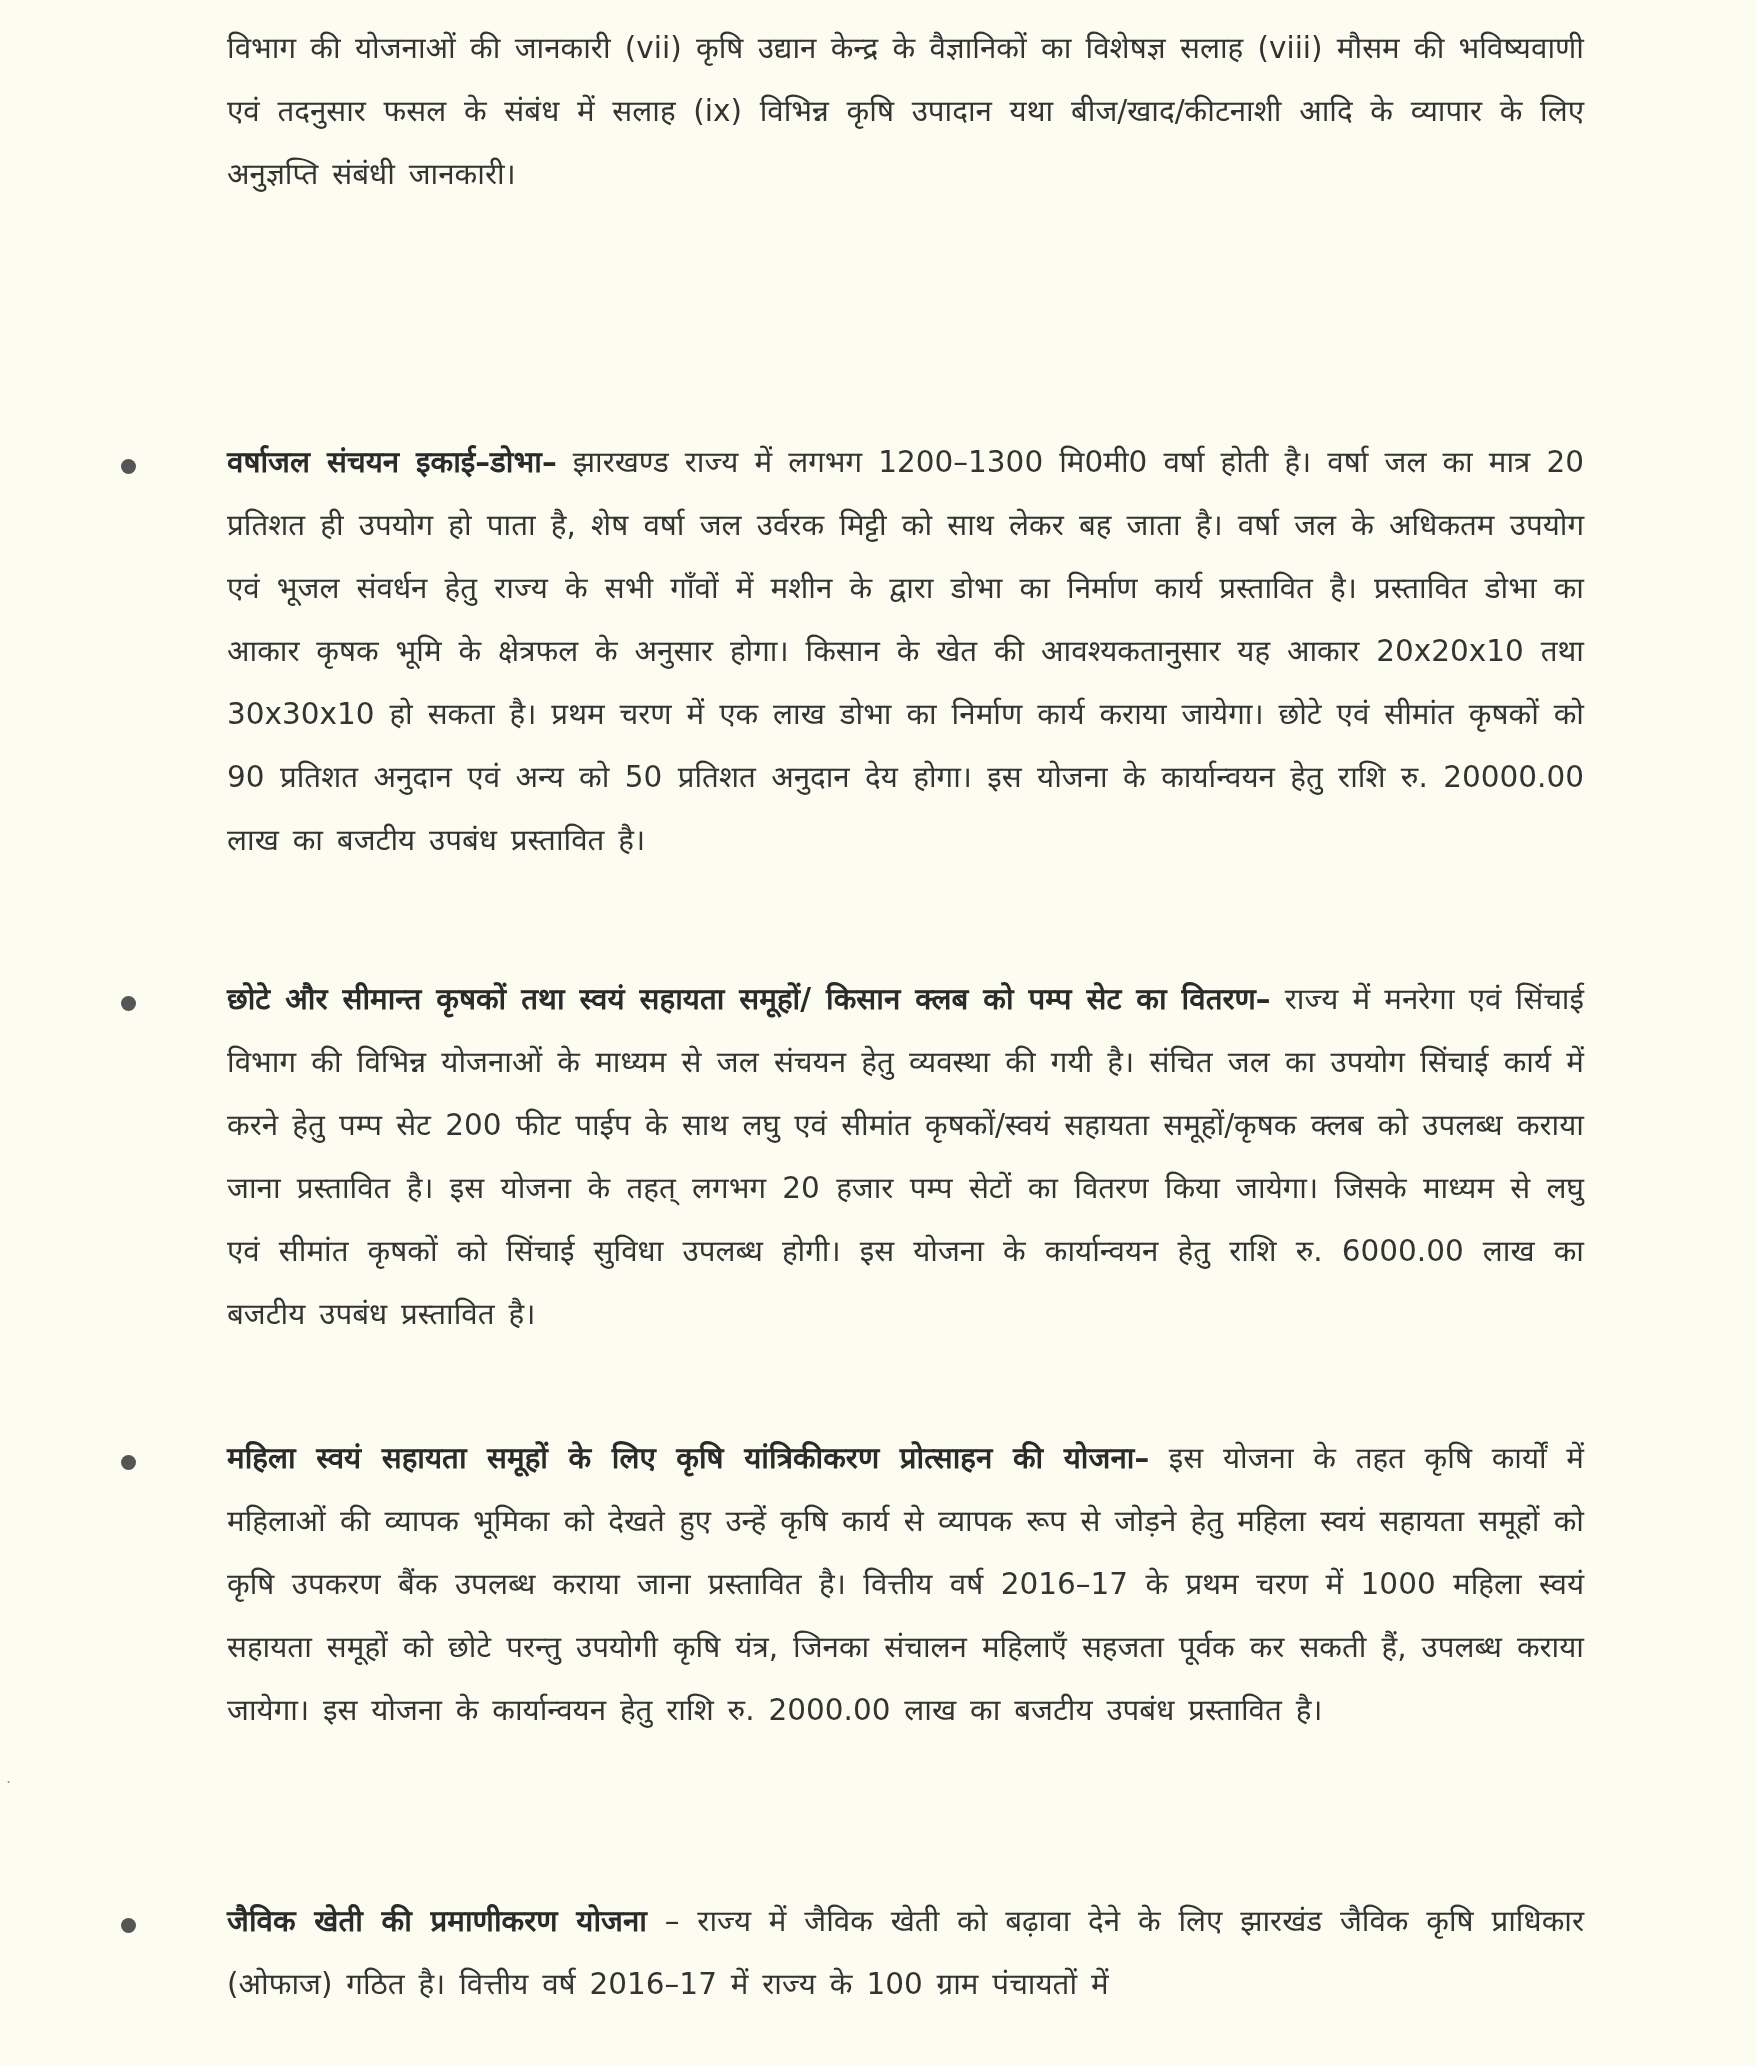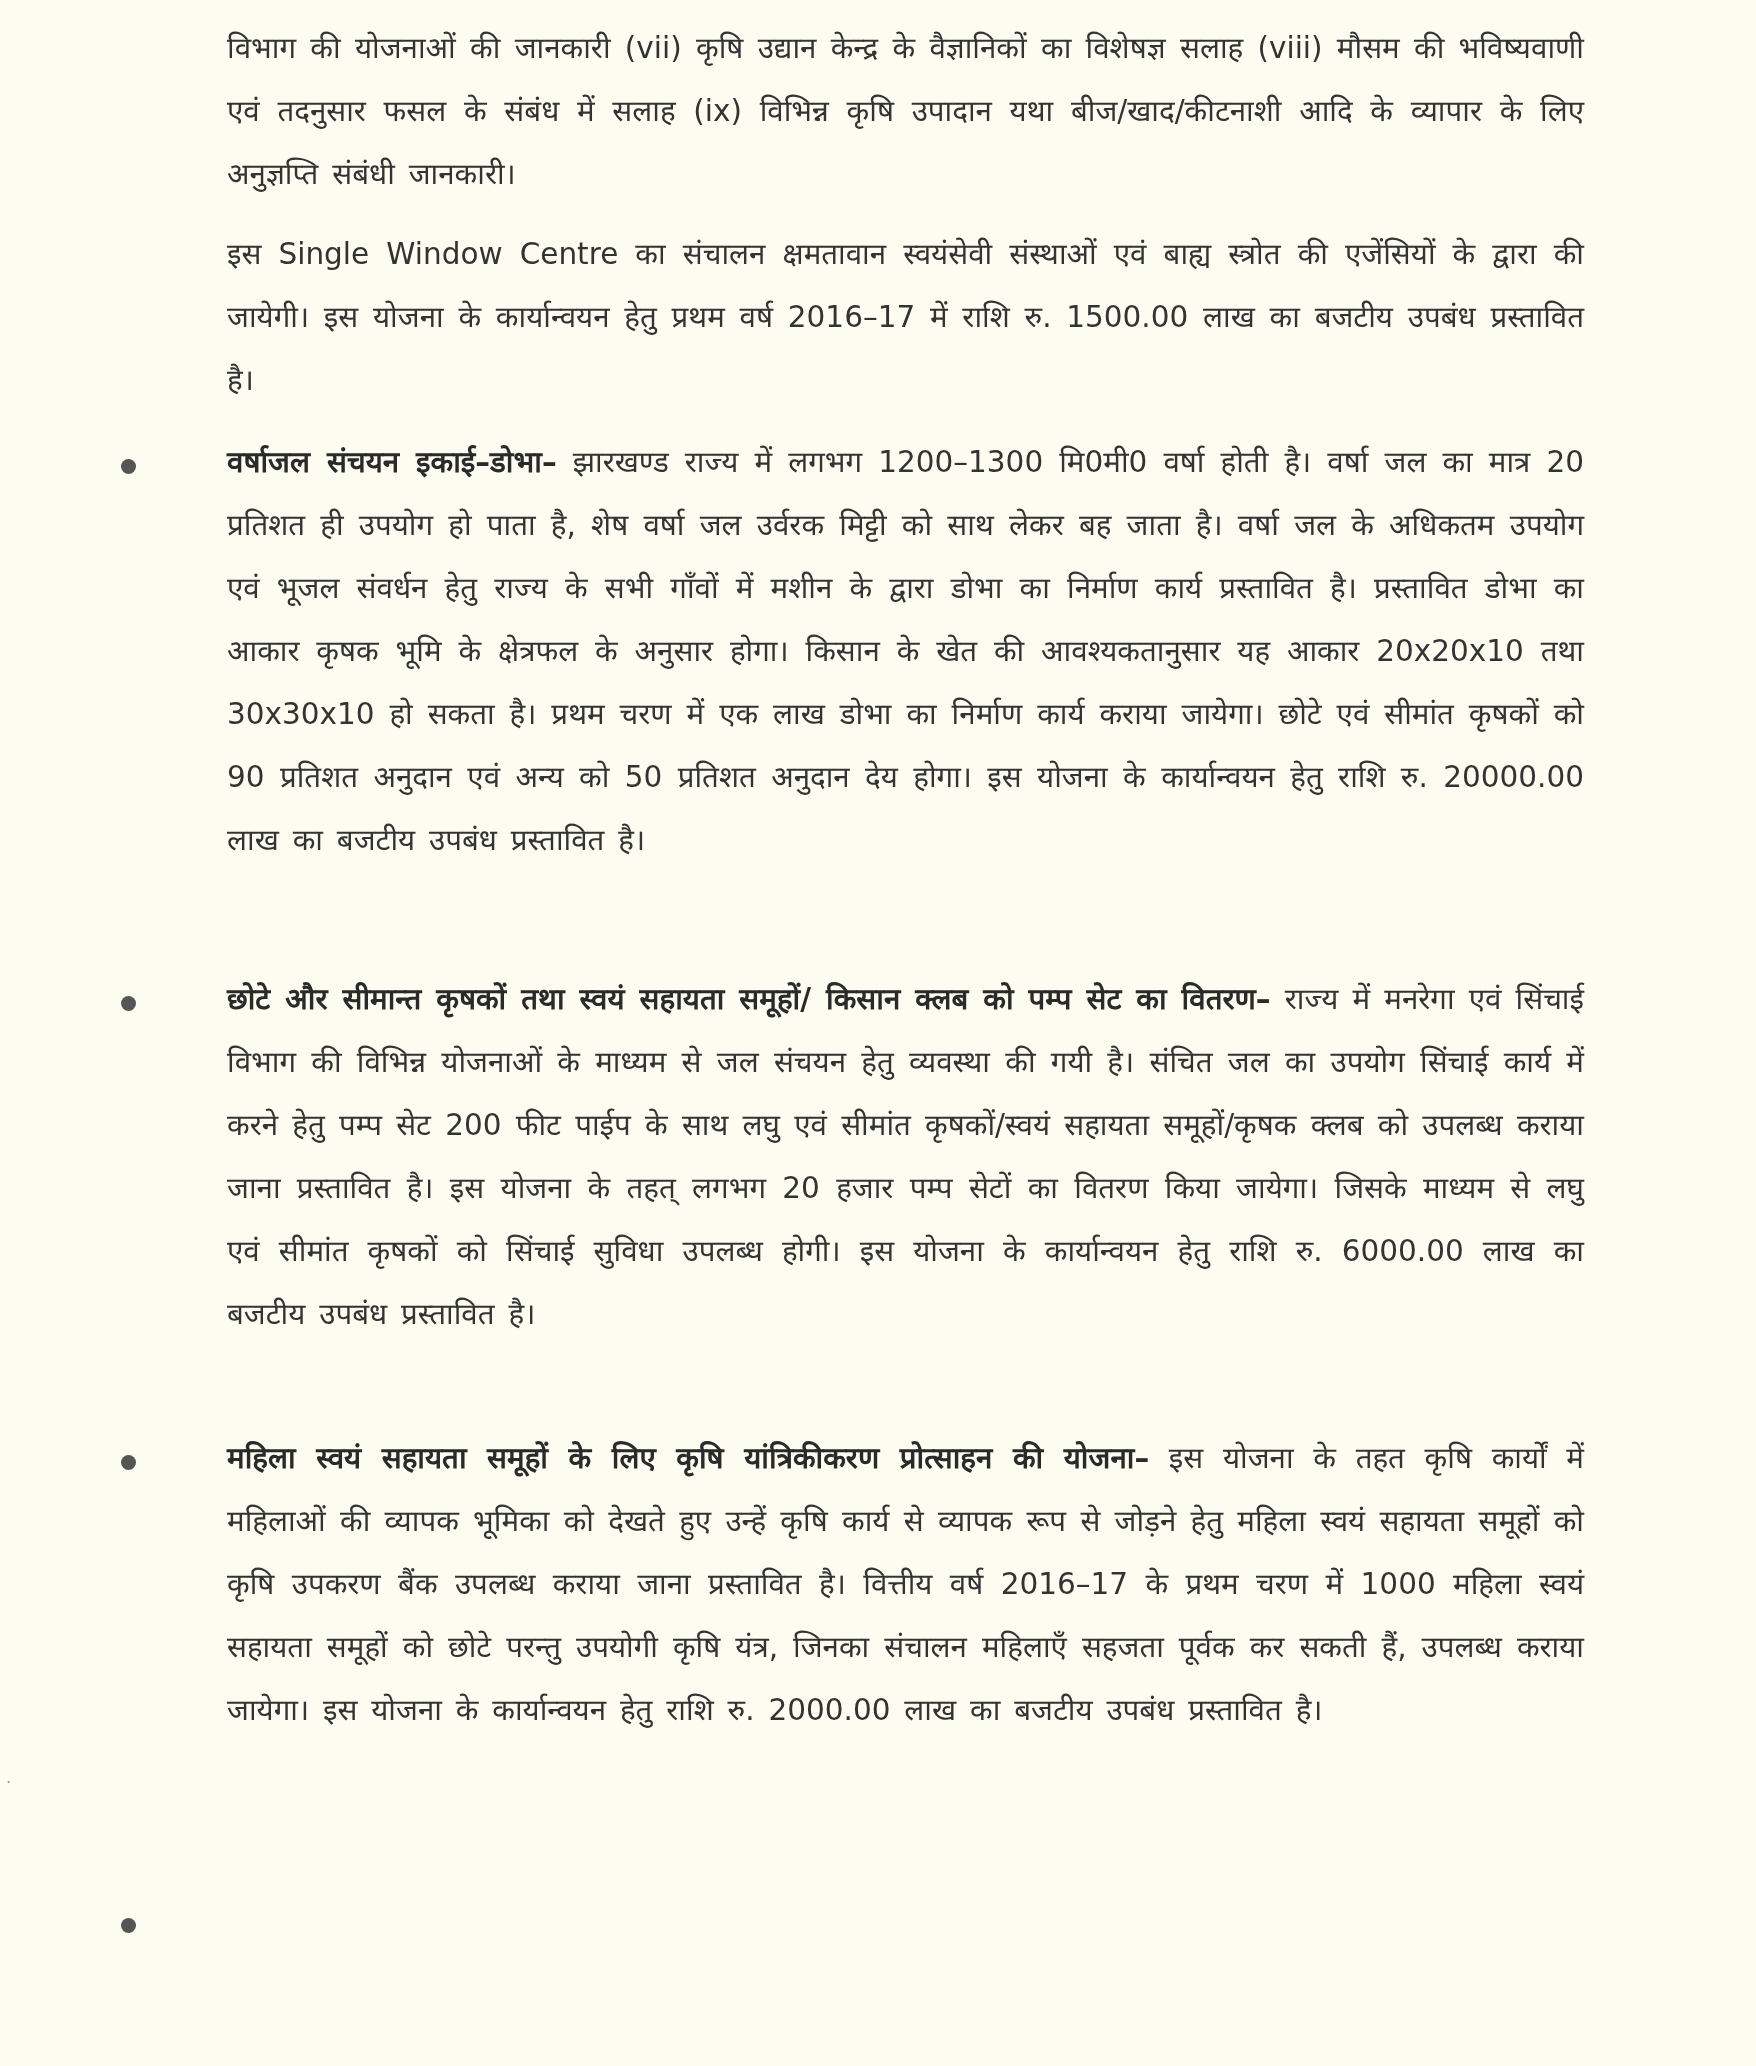--- a/index.html
+++ b/index.html
@@ -45,36 +45,36 @@
 </style>
 </head>
 <body>
 
 <div class="page">
 
   <div class="para" style="top:16.6px;">
     <span>विभाग की योजनाओं की जानकारी (vii) कृषि उद्यान केन्द्र के वैज्ञानिकों का विशेषज्ञ सलाह (viii) मौसम की भविष्यवाणी एवं तदनुसार फसल के संबंध में सलाह (ix) विभिन्न कृषि उपादान यथा बीज/खाद/कीटनाशी आदि के व्यापार के लिए अनुज्ञप्ति संबंधी जानकारी।</span>
   </div>
 
-  <div class="para" style="top:223px;">
-    <span>इस Single Window Centre का संचालन क्षमतावान स्वयंसेवी संस्थाओं एवं बाह्य स्त्रोत की एजेंसियों के द्वारा की जायेगी। इस योजना के कार्यान्वयन हेतु प्रथम वर्ष 2016–17 में राशि रु. 1500.00 लाख का बजटीय उपबंध प्रस्तावित है।</span>
-  </div>
 
   <div class="bullet" style="top:459px;"></div>
   <div class="para" style="top:431px;">
     <span class="bold">वर्षाजल संचयन इकाई–डोभा–</span><span> झारखण्ड राज्य में लगभग 1200–1300 मि0मी0 वर्षा होती है। वर्षा जल का मात्र 20 प्रतिशत ही उपयोग हो पाता है, शेष वर्षा जल उर्वरक मिट्टी को साथ लेकर बह जाता है। वर्षा जल के अधिकतम उपयोग एवं भूजल संवर्धन हेतु राज्य के सभी गाँवों में मशीन के द्वारा डोभा का निर्माण कार्य प्रस्तावित है। प्रस्तावित डोभा का आकार कृषक भूमि के क्षेत्रफल के अनुसार होगा। किसान के खेत की आवश्यकतानुसार यह आकार 20x20x10 तथा 30x30x10 हो सकता है। प्रथम चरण में एक लाख डोभा का निर्माण कार्य कराया जायेगा। छोटे एवं सीमांत कृषकों को 90 प्रतिशत अनुदान एवं अन्य को 50 प्रतिशत अनुदान देय होगा। इस योजना के कार्यान्वयन हेतु राशि रु. 20000.00 लाख का बजटीय उपबंध प्रस्तावित है।</span>
   </div>
 
   <div class="bullet" style="top:996px;"></div>
   <div class="para" style="top:968px;">
     <span class="bold">छोटे और सीमान्त कृषकों तथा स्वयं सहायता समूहों/ किसान क्लब को पम्प सेट का वितरण–</span><span> राज्य में मनरेगा एवं सिंचाई विभाग की विभिन्न योजनाओं के माध्यम से जल संचयन हेतु व्यवस्था की गयी है। संचित जल का उपयोग सिंचाई कार्य में करने हेतु पम्प सेट 200 फीट पाईप के साथ लघु एवं सीमांत कृषकों/स्वयं सहायता समूहों/कृषक क्लब को उपलब्ध कराया जाना प्रस्तावित है। इस योजना के तहत् लगभग 20 हजार पम्प सेटों का वितरण किया जायेगा। जिसके माध्यम से लघु एवं सीमांत कृषकों को सिंचाई सुविधा उपलब्ध होगी। इस योजना के कार्यान्वयन हेतु राशि रु. 6000.00 लाख का बजटीय उपबंध प्रस्तावित है।</span>
   </div>
 
   <div class="bullet" style="top:1455px;"></div>
   <div class="para" style="top:1427px;">
     <span class="bold">महिला स्वयं सहायता समूहों के लिए कृषि यांत्रिकीकरण प्रोत्साहन की योजना–</span><span> इस योजना के तहत कृषि कार्यों में महिलाओं की व्यापक भूमिका को देखते हुए उन्हें कृषि कार्य से व्यापक रूप से जोड़ने हेतु महिला स्वयं सहायता समूहों को कृषि उपकरण बैंक उपलब्ध कराया जाना प्रस्तावित है। वित्तीय वर्ष 2016–17 के प्रथम चरण में 1000 महिला स्वयं सहायता समूहों को छोटे परन्तु उपयोगी कृषि यंत्र, जिनका संचालन महिलाएँ सहजता पूर्वक कर सकती हैं, उपलब्ध कराया जायेगा। इस योजना के कार्यान्वयन हेतु राशि रु. 2000.00 लाख का बजटीय उपबंध प्रस्तावित है।</span>
   </div>
 
   <div class="bullet" style="top:1918px;"></div>
+  <div class="para" style="top:1890px;">
+    <span class="bold">जैविक खेती की प्रमाणीकरण योजना</span><span> – राज्य में जैविक खेती को बढ़ावा देने के लिए झारखंड जैविक कृषि प्राधिकार (ओफाज) गठित है। वित्तीय वर्ष 2016–17 में राज्य के 100 ग्राम पंचायतों में</span>
+  </div>
 
   <div class="speck">·</div>
 </div>
 
 
 </body></html>

